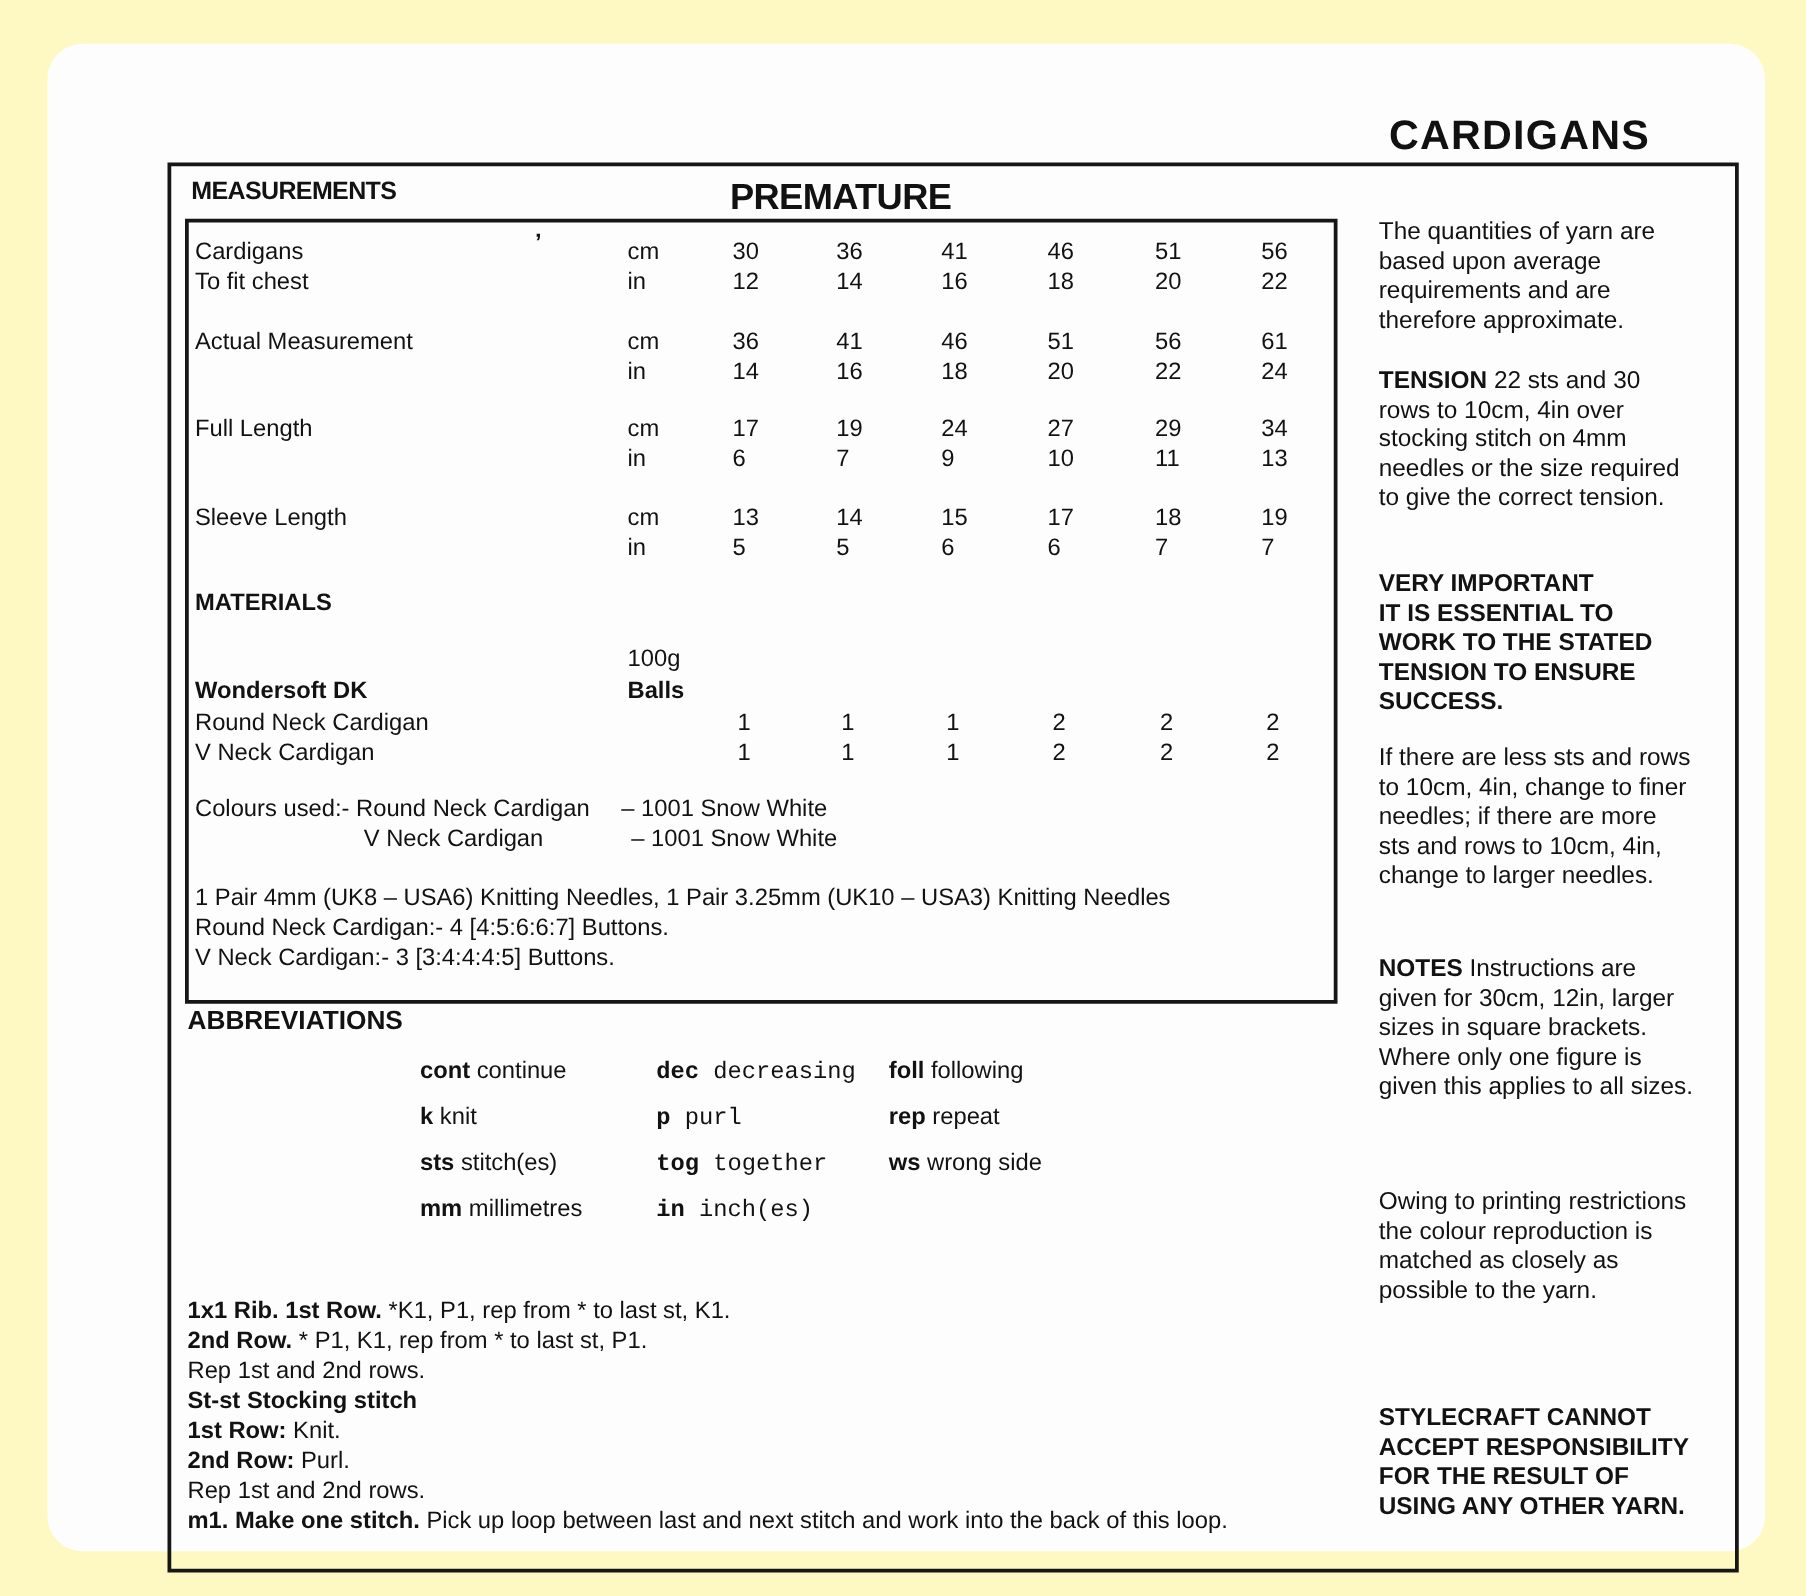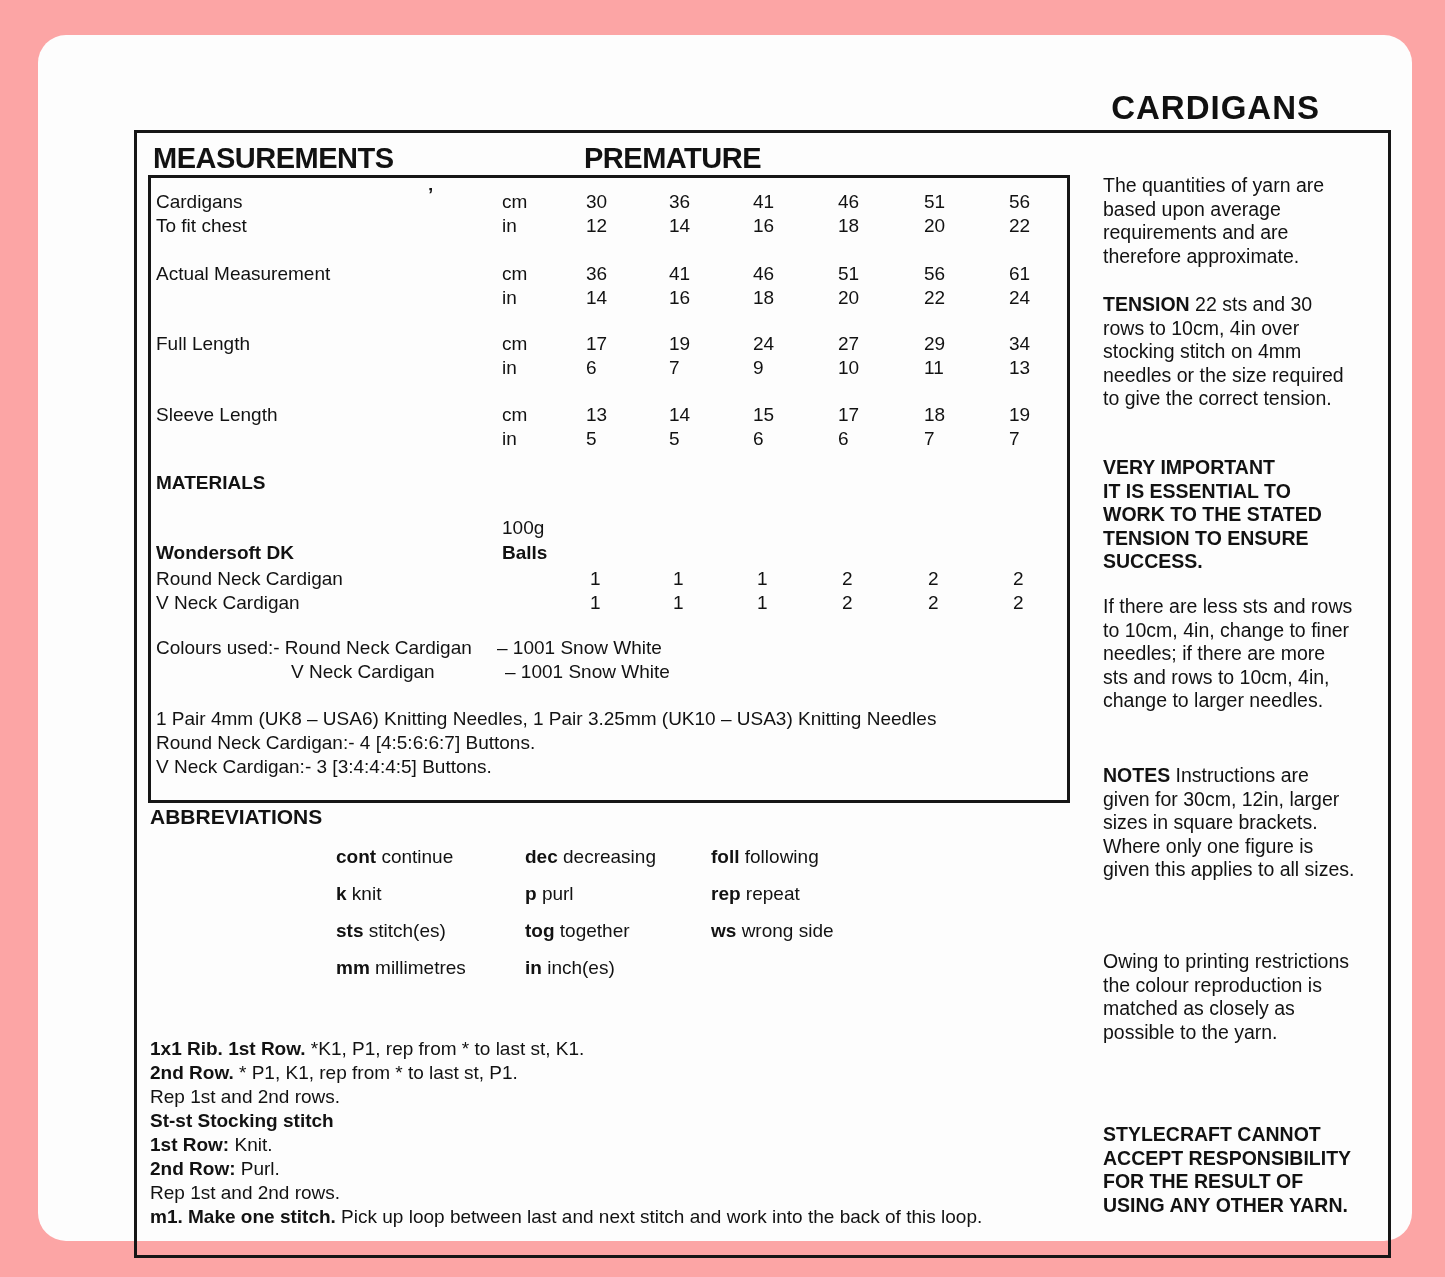--- a/index.html
+++ b/index.html
@@ -1,35 +1,35 @@
 <!DOCTYPE html>
 <html><head>
 <meta charset="utf-8">
 <style>
   html,body { margin:0; padding:0; }
   .canvas {
     position:relative; width:1445px; height:1277px;
-    background:#fca5a5; overflow:hidden;
+    background:#fef9c3; overflow:hidden;
     font-family:"Liberation Sans","DejaVu Sans",sans-serif;
     color:#121212;
   }
   .page {
     position:absolute; left:38px; top:35px; width:1374px; height:1206px;
     background:#fdfdfd; border-radius:28px;
   }
   .doc-title {
     position:absolute; top:54px; right:92px;
     font-size:33px; font-weight:bold; letter-spacing:1px; color:#111;
   }
   .outer-box {
     position:absolute; left:96px; top:95px; width:1257px; height:1128px;
     border:3px solid #161616; box-sizing:border-box;
   }
   
-  .meas-title { position:absolute; left:16px; top:9px; font-size:29px; font-weight:bold; letter-spacing:-0.5px; }
+  .meas-title { position:absolute; left:16px; top:9px; font-size:20px; font-weight:bold; letter-spacing:-0.5px; }
   .prem-title { position:absolute; left:447px; top:9px; font-size:29px; font-weight:bold; letter-spacing:-0.5px; }
   
   .inner-box {
     position:absolute; left:11px; top:42px; width:922px; height:628px;
     border:3px solid #161616; box-sizing:border-box;
   }
   .inner-box .abs { position:absolute; font-size:19px; line-height:22px; white-space:nowrap; }
   .lab  { left:5px; }
   .unit { left:351px; }
   .c0 { left:435px; } .c1 { left:518px; } .c2 { left:602px; }
@@ -49,21 +49,21 @@
   .y-col1  { top:459px; }
   .y-col2  { top:483px; }
   .col2lab { left:140px; }
   .dashcol { left:346px; }
   .dashcol2{ left:354px; }
   .y-nd1 { top:530px; } .y-nd2 { top:554px; } .y-nd3 { top:578px;text-align:right; }
   
   .abbr-title { position:absolute; left:13px; top:672px; font-size:21px; font-weight:bold; }
   .abbr-grid { position:absolute; left:13px; top:713px; width:920px; height:150px; }
   .abbr-col { position:absolute; top:0; }
-  .abbr-c0 { left:0px; } .abbr-c1 { left:186px; } .abbr-c2 { left:375px; } .abbr-c3 { left:561px; }
+  .abbr-c0 { left:0px; } .abbr-c1 { left:186px; } .abbr-c2 { left:375px;font-family:Liberation Mono, monospace; } .abbr-c3 { left:561px; }
   .abbr-item { height:37px; font-size:19px; white-space:nowrap; }
   
   .stitch-notes { position:absolute; left:13px; top:904px; width:1150px; }
   .sn-line { font-size:19px; line-height:24px; white-space:nowrap; }
   
   .right-col { position:absolute; left:966px; top:0; width:252px; }
   .rc-sec { position:absolute; left:0; width:252px; font-size:19.5px; line-height:23.5px; white-space:pre-line; }
   .rc-s0 { top:41px; }  .rc-s1 { top:160px; } .rc-s2 { top:323px; }
   .rc-s3 { top:462px; } .rc-s4 { top:631px; } .rc-s5 { top:817px; }
   .rc-s6 { top:990px; }

